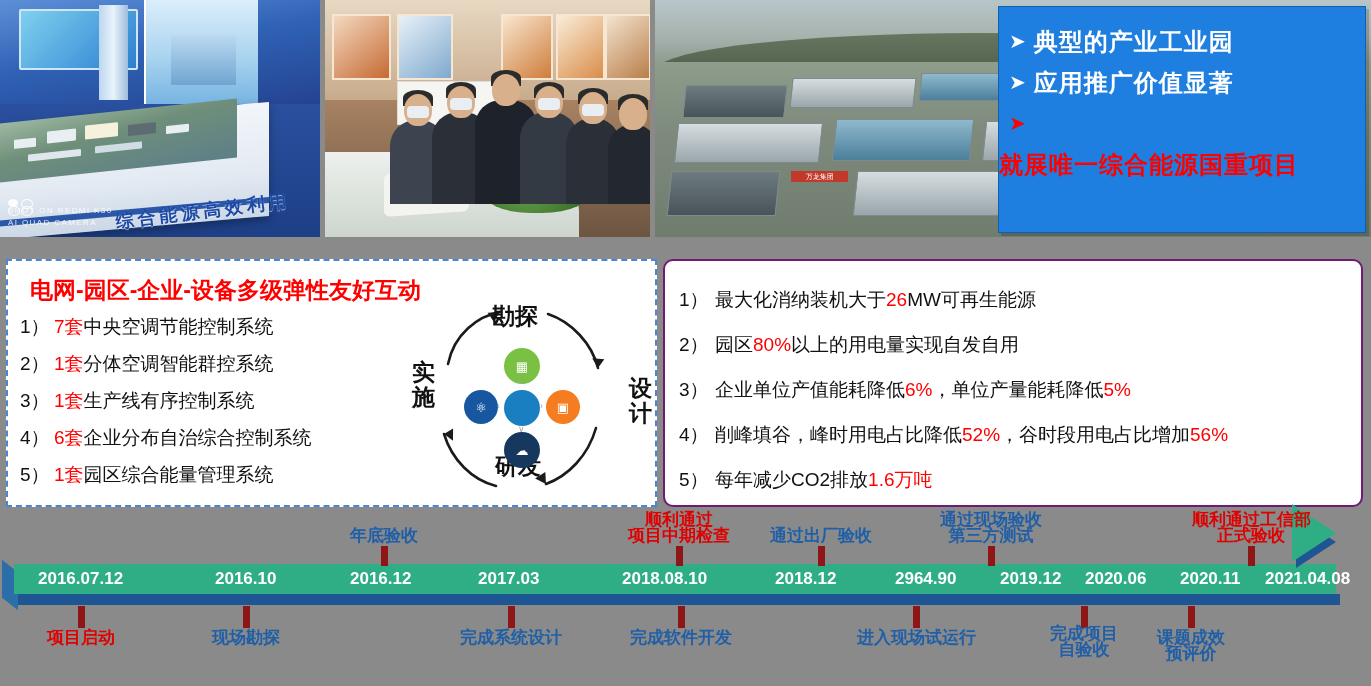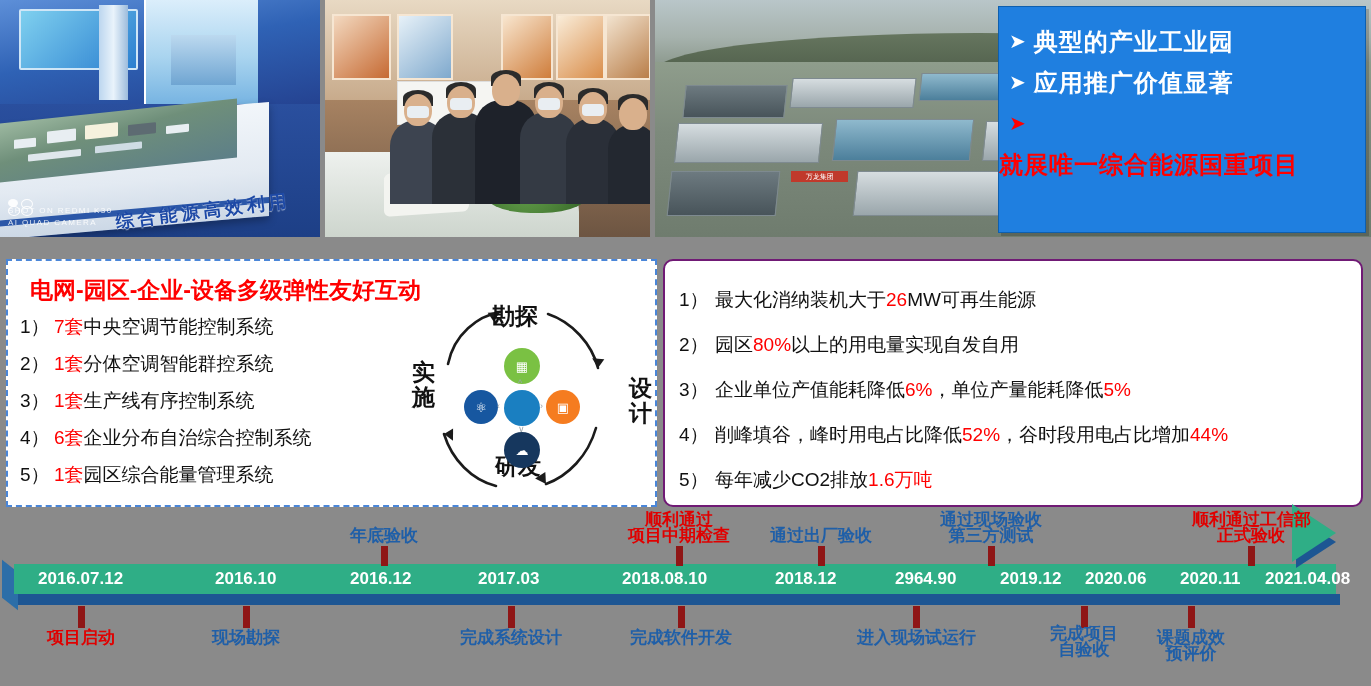--- a/index.html
+++ b/index.html
@@ -319,21 +319,21 @@
       <li>
         <span class="idx">1）</span><span>最大化消纳装机大于</span><span class="num">26</span><span>MW可再生能源</span>
       </li>
       <li>
         <span class="idx">2）</span><span>园区</span><span class="num">80%</span><span>以上的用电量实现自发自用</span>
       </li>
       <li>
         <span class="idx">3）</span><span>企业单位产值能耗降低</span><span class="num">6%</span><span>，单位产量能耗降低</span><span class="num">5%</span>
       </li>
       <li>
-        <span class="idx">4）</span><span>削峰填谷，峰时用电占比降低</span><span class="num">52%</span><span>，谷时段用电占比增加</span><span class="num">44%</span>
+        <span class="idx">4）</span><span>削峰填谷，峰时用电占比降低</span><span class="num">52%</span><span>，谷时段用电占比增加</span><span class="num">56%</span>
       </li>
       <li>
         <span class="idx">5）</span><span>每年减少CO2排放</span><span class="num">1.6万吨</span>
       </li>
     </ol>
   </div>
 
   <div id="timeline">
     <div id="tl-bar">
       <div id="tl-edge"></div>

